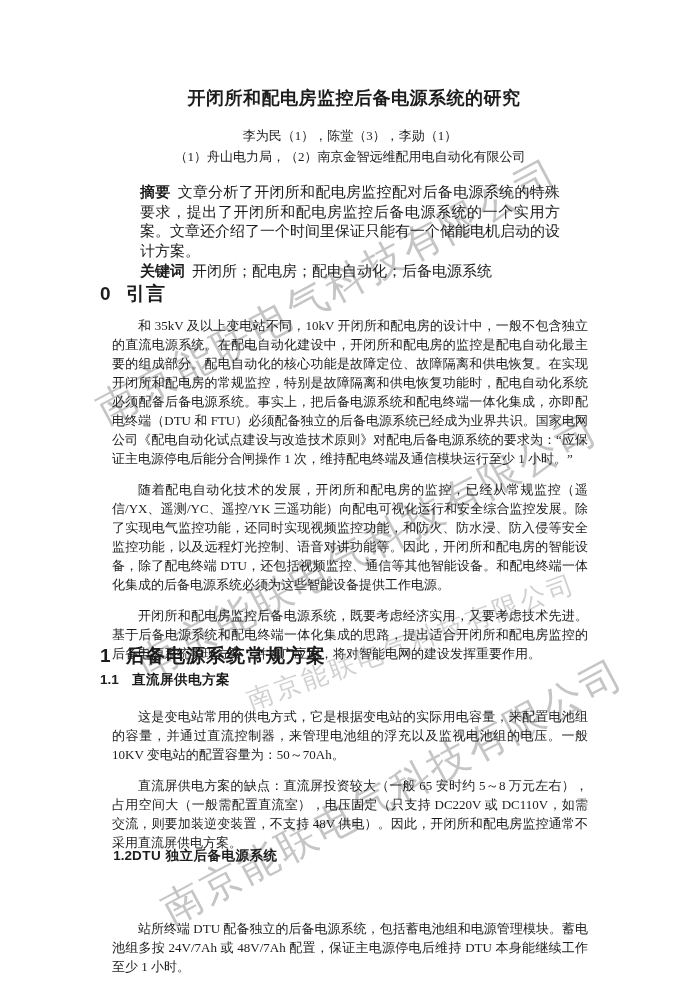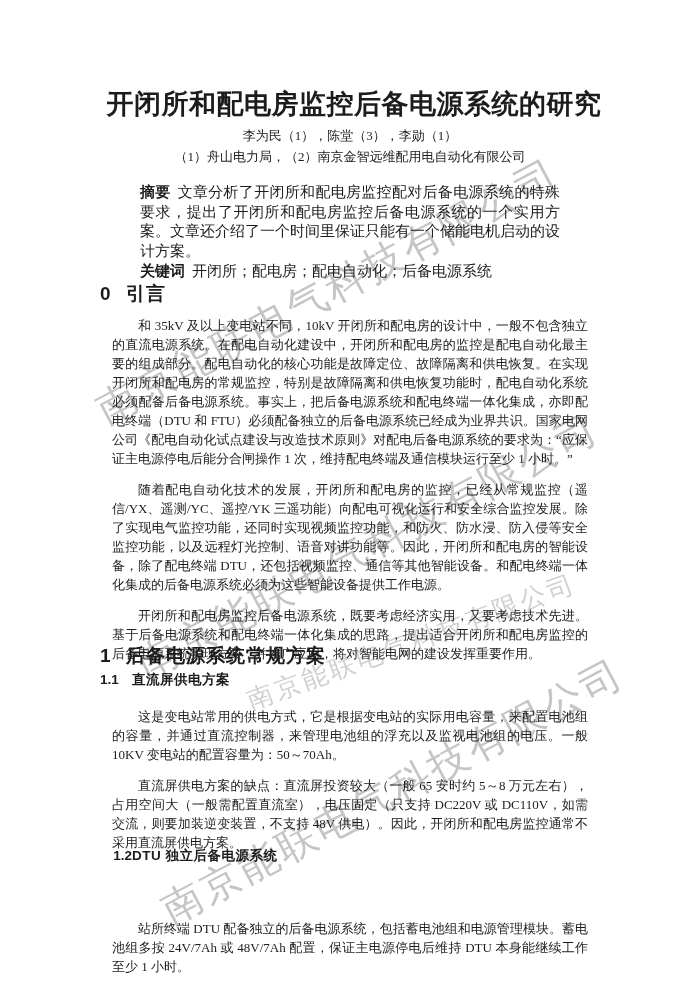--- a/index.html
+++ b/index.html
@@ -24,21 +24,21 @@
   }
   .wm-a{left:100px;top:385px;font-size:40px;transform:rotate(-28deg);}
   .wm-b{left:140px;top:640px;font-size:40px;transform:rotate(-28deg);}
   .wm-d{left:165px;top:885px;font-size:40px;transform:rotate(-28deg);}
   .wm-e{left:248px;top:684px;font-size:26px;transform:rotate(-20deg);color:rgba(110,110,110,0.32);}
   
   .content{position:absolute;inset:0;z-index:1;}
   .doc-title{
     position:absolute;left:0;right:0;top:86px;
     text-align:center;
-    font-size:27px;font-weight:bold;
+    font-size:18px;font-weight:bold;
     font-family:"Liberation Sans","DejaVu Sans",sans-serif;
     letter-spacing:0.5px;
     margin-left:8px;
   }
   .authors{
     position:absolute;left:0;right:0;top:127px;
     text-align:center;font-size:13px;
   }
   .affiliation{
     position:absolute;left:0;right:0;top:148px;

